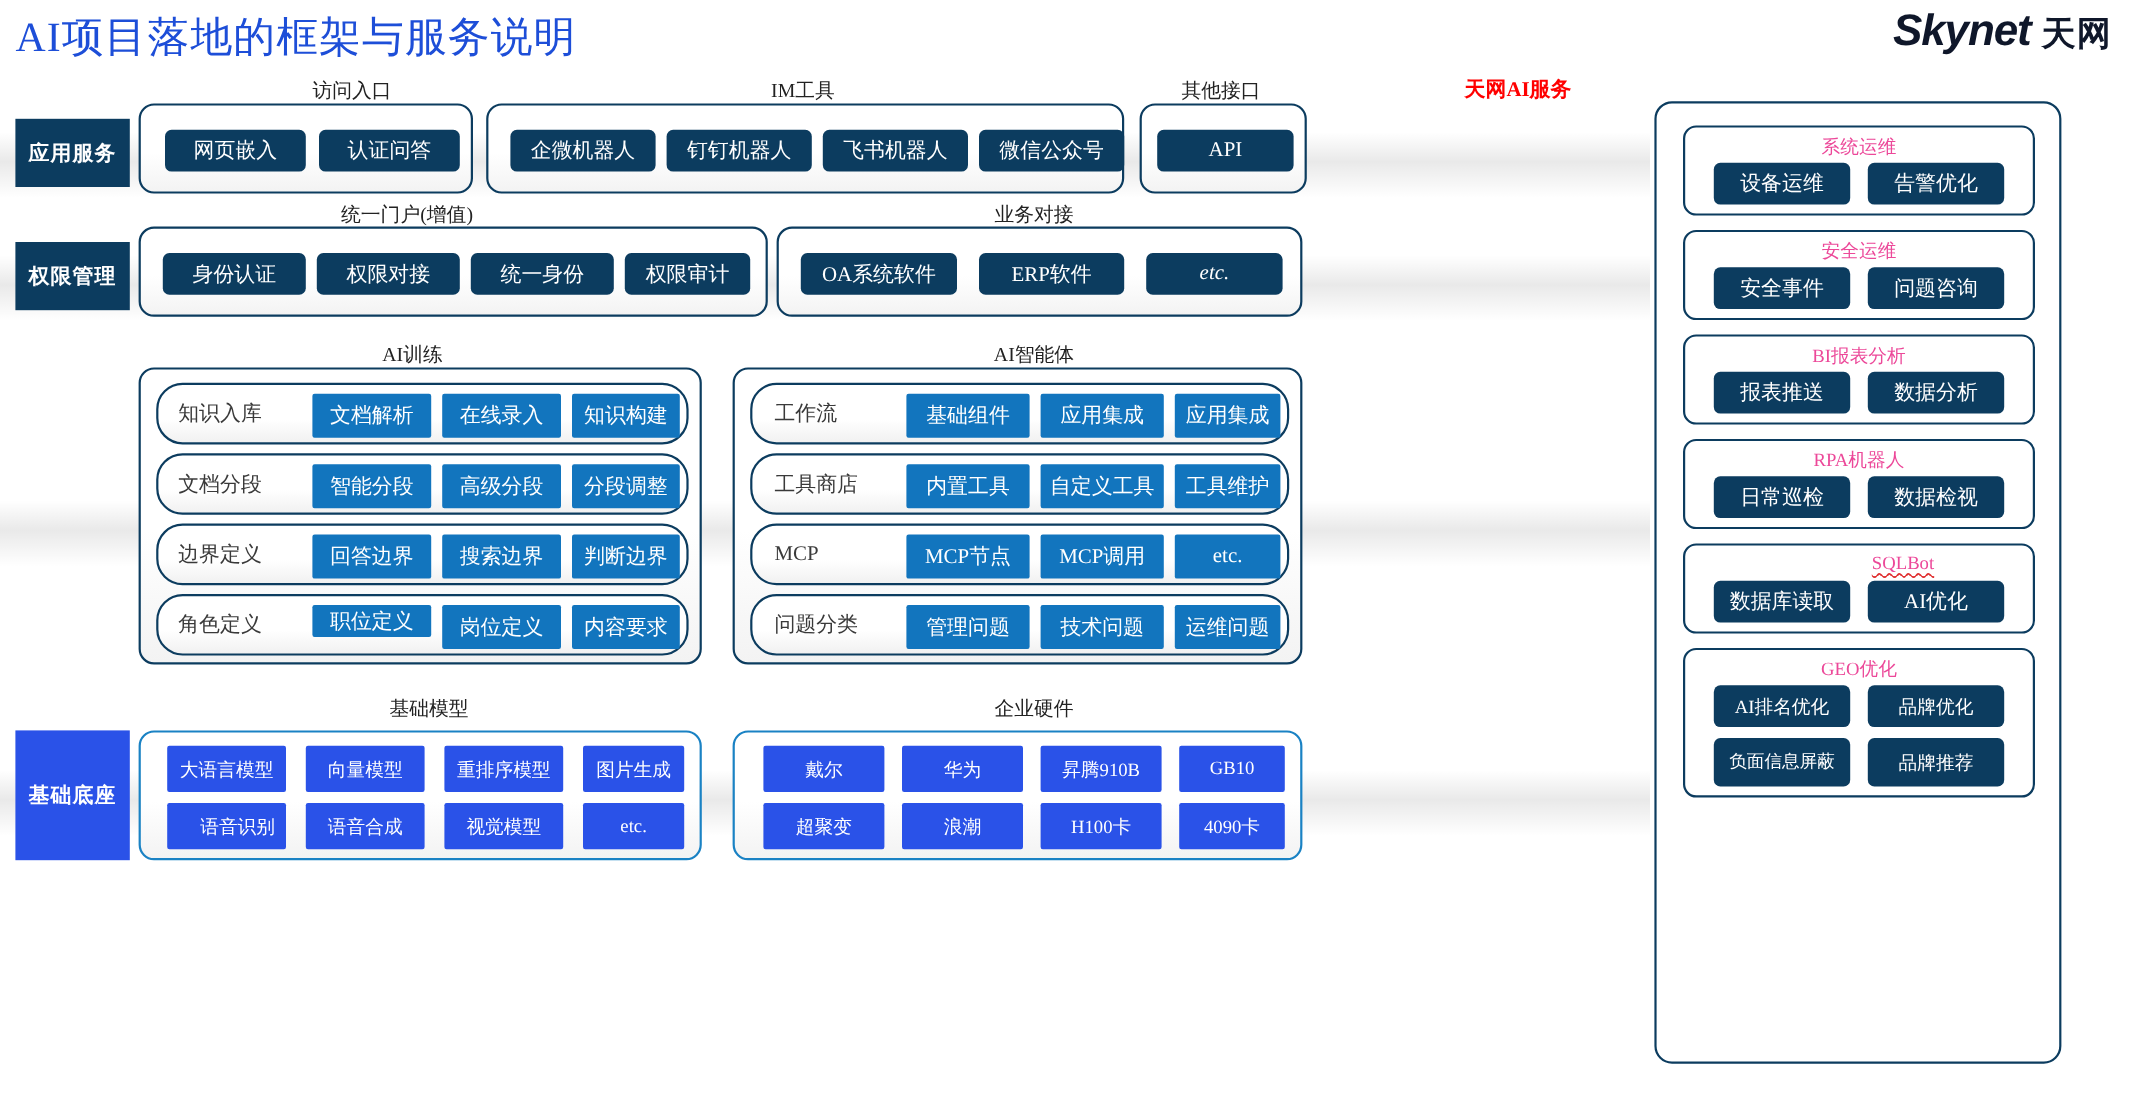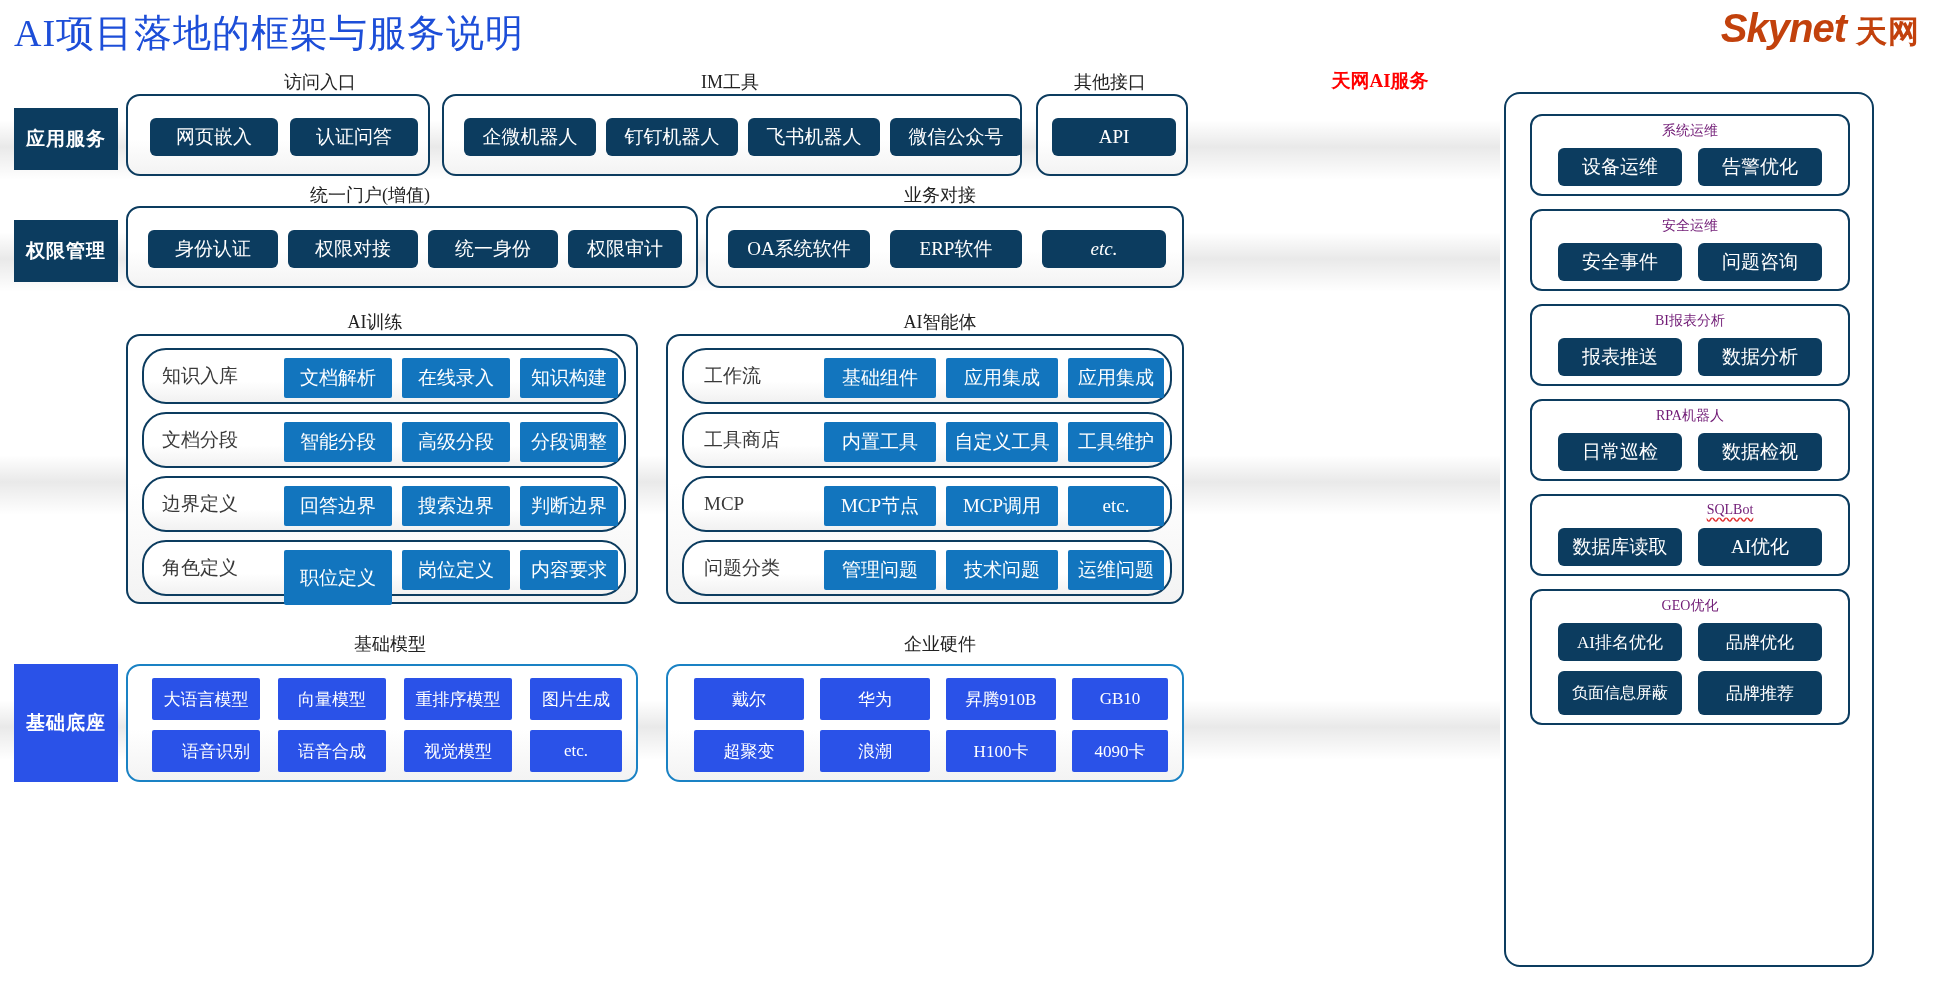--- a/index.html
+++ b/index.html
@@ -13,21 +13,21 @@
 
   
   .page-title {
     position: absolute; left: 14px; top: 8px;
     font-size: 38px; color: #1d4ed8; letter-spacing: 1px;
     white-space: nowrap;
   }
   .logo {
     position: absolute; right: 16px; top: 6px;
     display: flex; align-items: baseline; gap: 10px;
-    color: #c2410c;
+    color: #0f172a;
   }
   .logo-en {
     font-family: "Liberation Sans", sans-serif;
     font-size: 40px; font-weight: 800; font-style: italic;
     letter-spacing: -1px;
   }
   .logo-cn { font-size: 31px; font-weight: 700; letter-spacing: 1px; }
 
   
   .band-label {
@@ -79,21 +79,21 @@
   }
 
   .svc-card {
     position: absolute;
     border: 2px solid #0c3c5f;
     border-radius: 12px;
     background: #ffffff;
   }
   .svc-title {
     position: absolute; width: 100%; text-align: center;
-    font-size: 14px; color: #701a75; white-space: nowrap;
+    font-size: 17px; color: #ec4899; white-space: nowrap;
   }
   .svc-title.spell {
     text-decoration: underline wavy #e03030;
     text-underline-offset: 3px;
   }
   .svc-outer {
     position: absolute;
     border: 2px solid #0c3c5f;
     border-radius: 16px;
     background: #ffffff;
@@ -185,21 +185,21 @@
 
     <div class="rowbox" style="left:14px;top:140px;width:484px;height:56px;">
       <div class="rowlabel" style="left:18px;top:0;height:100%;">边界定义</div>
       <div class="chip chip-blue" style="left:140px;top:8px;width:108px;height:40px;">回答边界</div>
       <div class="chip chip-blue" style="left:258px;top:8px;width:108px;height:40px;">搜索边界</div>
       <div class="chip chip-blue" style="left:376px;top:8px;width:98px;height:40px;">判断边界</div>
     </div>
 
     <div class="rowbox" style="left:14px;top:204px;width:484px;height:56px;">
       <div class="rowlabel" style="left:18px;top:0;height:100%;">角色定义</div>
-      <div class="chip chip-blue" style="left:140px;top:8px;width:108px;height:55px;">职位定义</div>
+      <div class="chip chip-blue" style="left:140px;top:8px;width:108px;height:29px;">职位定义</div>
       <div class="chip chip-blue" style="left:258px;top:8px;width:108px;height:40px;">岗位定义</div>
       <div class="chip chip-blue" style="left:376px;top:8px;width:98px;height:40px;">内容要求</div>
     </div>
   </div>
 
   <div class="group" style="left:666px;top:334px;width:518px;height:270px;">
     <div class="rowbox" style="left:14px;top:12px;width:490px;height:56px;">
       <div class="rowlabel" style="left:20px;top:0;height:100%;">工作流</div>
       <div class="chip chip-blue" style="left:140px;top:8px;width:112px;height:40px;">基础组件</div>
       <div class="chip chip-blue" style="left:262px;top:8px;width:112px;height:40px;">应用集成</div>

